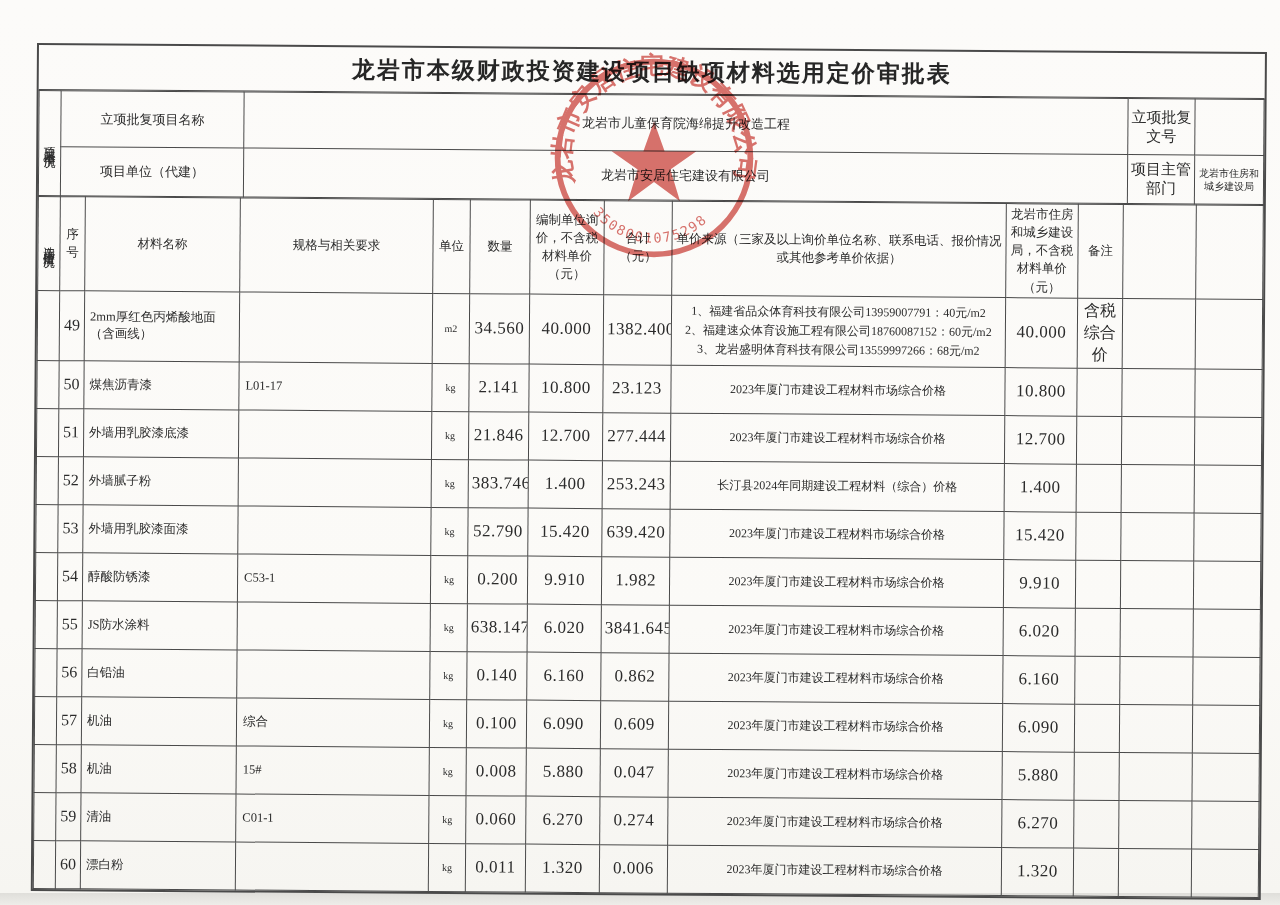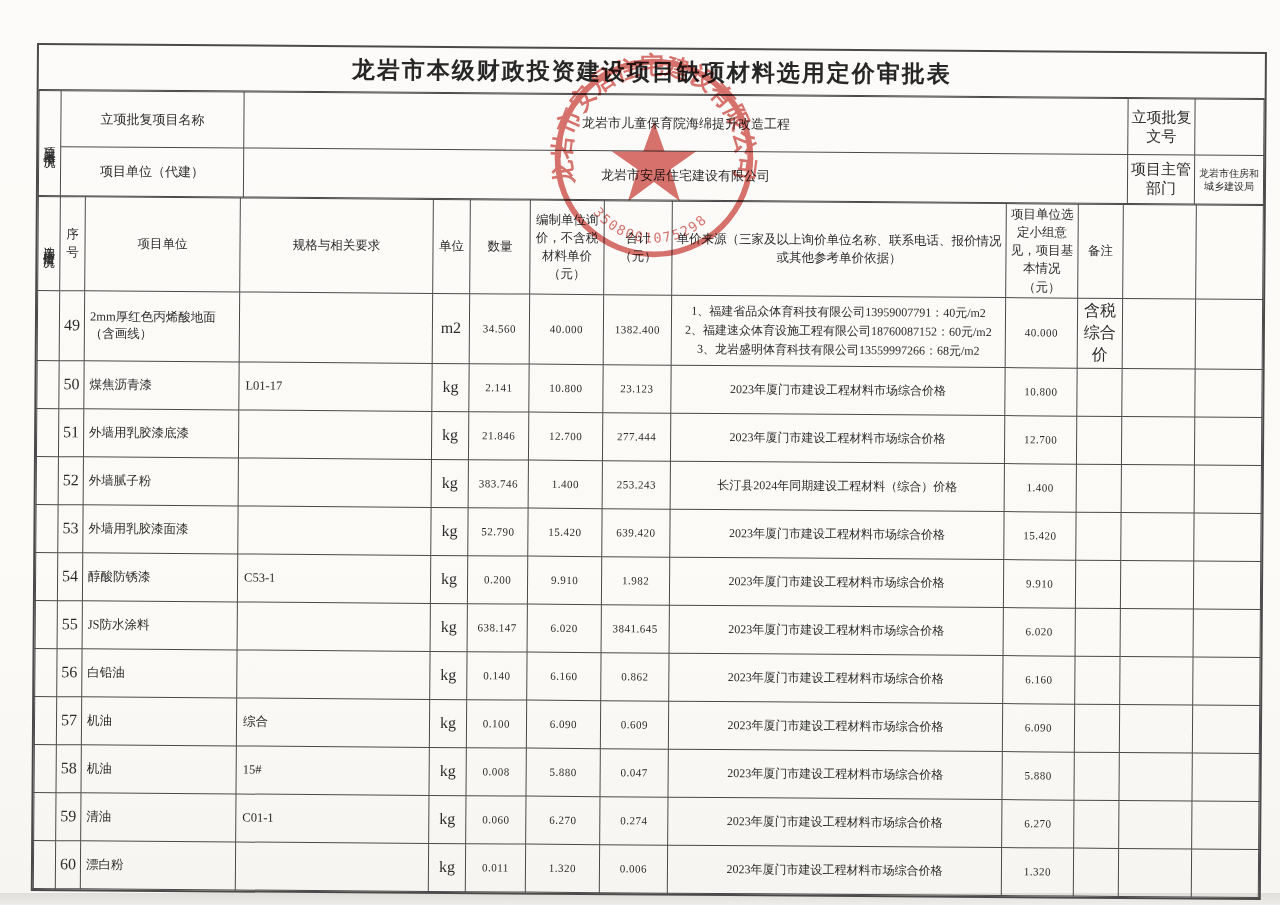--- a/index.html
+++ b/index.html
@@ -48,22 +48,22 @@
   .info-right-label{font-size:15px;}
   .info-right-value{font-size:10px;line-height:1.35;}
   
   .hdr-row th{font-size:12.5px;line-height:1.45;height:58px;}
   .c-source-h{font-size:12.5px;}
   tbody tr{height:48px;}
   tbody tr:first-child{height:56px;}
   .c-seq{font-size:16px;}
   .c-name{text-align:left;font-size:12.5px;line-height:1.4;padding-left:5px;}
   .c-spec{text-align:left;font-size:12.5px;padding-left:6px;}
-  .c-unit{font-size:16px;}
-  .c-num{font-size:11px;letter-spacing:.5px;}
+  .c-unit{font-size:10px;}
+  .c-num{font-size:17px;letter-spacing:.5px;}
   .c-source{font-size:12px;line-height:1.55;white-space:pre-line;}
   .c-note{font-size:16px;line-height:1.4;border-radius:15px;}
   .c-extra{}
   
   .stamp{
     position:absolute;left:548px;top:52px;width:212px;height:212px;
     opacity:.78;mix-blend-mode:multiply;pointer-events:none;
   }
 </style>
 </head>
@@ -120,28 +120,28 @@
         <col style="width:45px">
         <col style="width:73px">
         <col>
     </colgroup>
     <thead>
       <tr class="hdr-row">
         <th>
           <span class="v-label clip-v">选用定价情况</span>
         </th>
         <th>序号</th>
-        <th>项目单位</th>
+        <th>材料名称</th>
         <th>规格与相关要求</th>
         <th>单位</th>
         <th>数量</th>
         <th>编制单位询价，不含税材料单价（元）</th>
         <th>合计（元）</th>
         <th class="c-source-h">单价来源（三家及以上询价单位名称、联系电话、报价情况或其他参考单价依据）</th>
-        <th>项目单位选定小组意见，项目基本情况（元）</th>
+        <th>龙岩市住房和城乡建设局，不含税材料单价（元）</th>
         <th>备注</th>
         <th></th>
         <th></th>
       </tr>
     </thead>
     <tbody>
         <tr>
           <td class="c-extra"></td>
           <td class="c-seq">49</td>
           <td class="c-name">2mm厚红色丙烯酸地面（含画线）</td>

